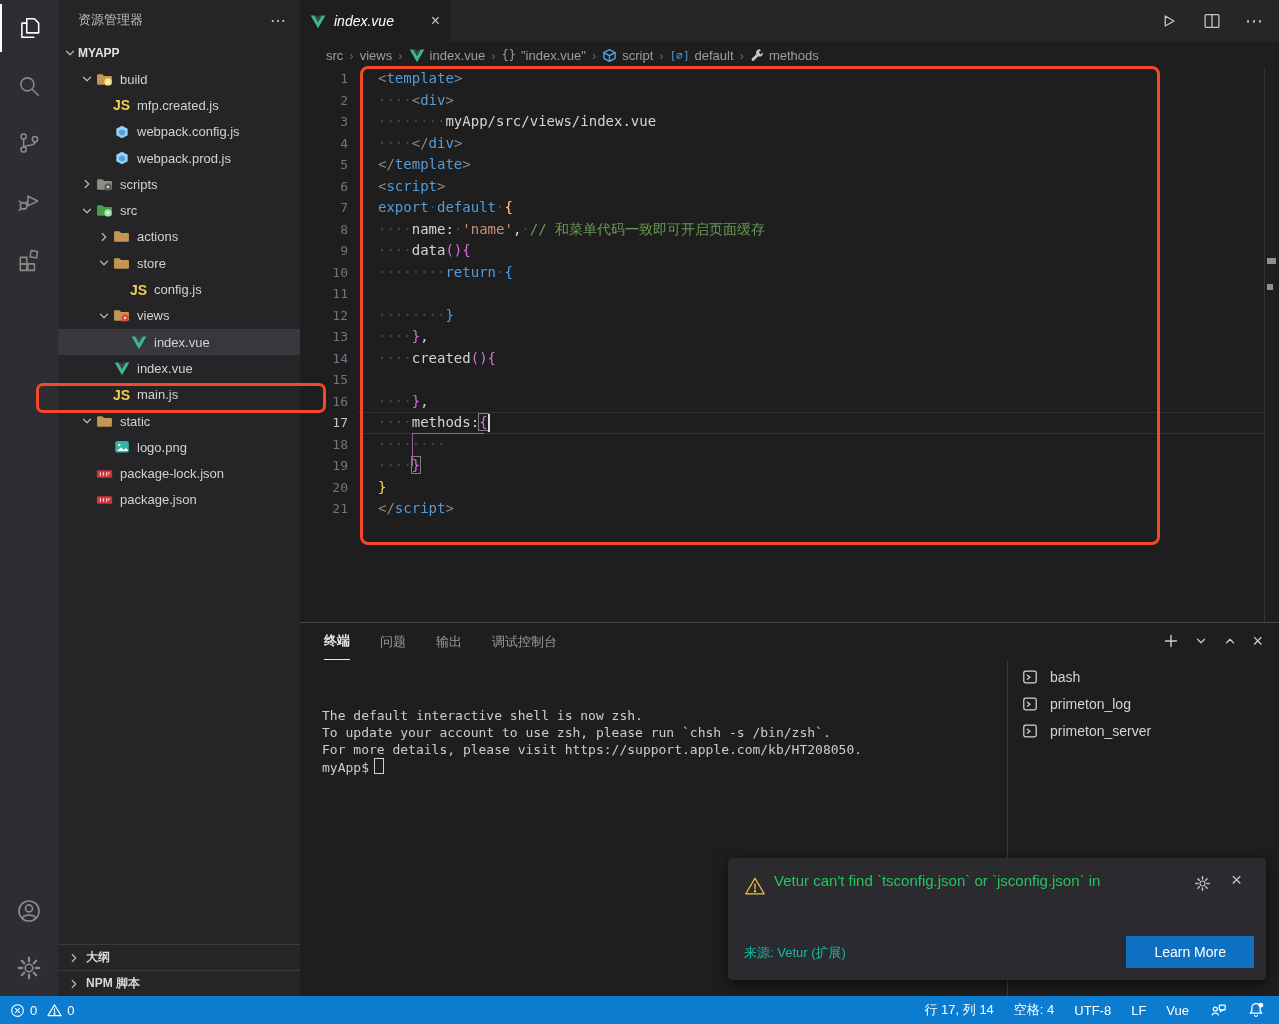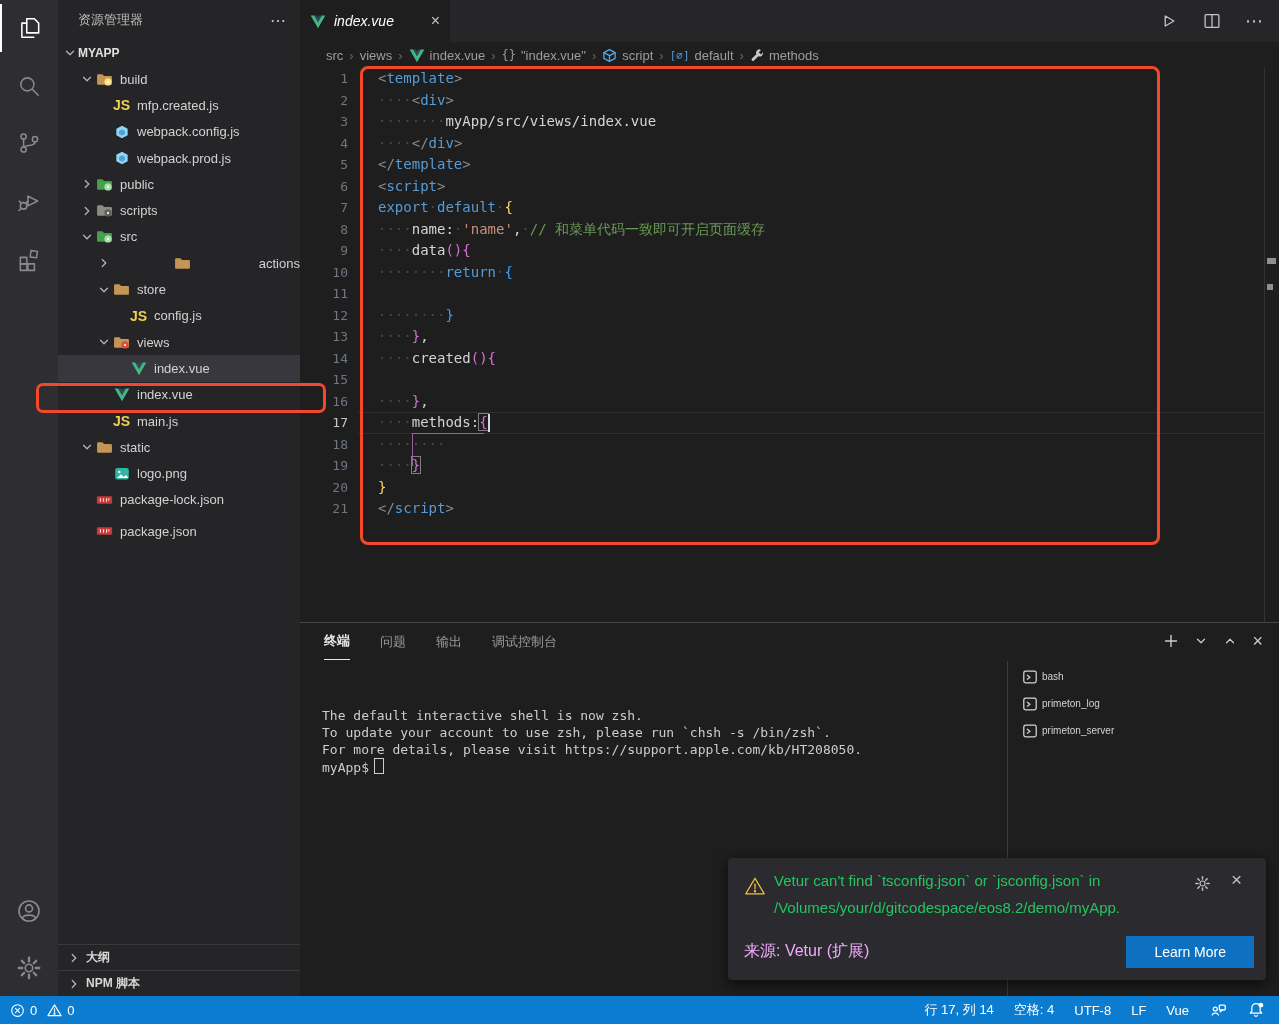--- a/index.html
+++ b/index.html
@@ -62,30 +62,30 @@
   .panel{position:absolute;left:300px;top:622px;width:979px;height:374px;border-top:1px solid #464646;background:#1e1e1e;box-sizing:border-box}
   .ptabs{display:flex;gap:30px;padding-left:24px;height:37px;align-items:stretch;font-size:13px}
   .ptab{color:#9a9a9a;display:flex;align-items:center;cursor:pointer;box-sizing:border-box}
   .ptab.active{color:#e7e7e7;border-bottom:1px solid #e7e7e7;font-weight:bold}
   .pacts{position:absolute;top:9px;right:16px;display:flex;gap:15px;align-items:center;color:#cccccc}
   .pacts .pa{cursor:pointer;display:flex;align-items:center}
   .term{position:absolute;left:22px;top:84px;font-family:"DejaVu Sans Mono",monospace;font-size:13px;line-height:17px;color:#cccccc;white-space:pre}
   .cursor-box{display:inline-block;width:8px;height:14px;border:1px solid #cccccc;vertical-align:-2px;margin-left:5px}
   .psep{position:absolute;left:707px;top:38px;bottom:0;width:1px;background:#3c3c3c}
   .tlist{position:absolute;left:716px;top:40px;right:4px}
-  .titem{height:27px;display:flex;align-items:center;gap:4px;padding-left:6px;font-size:10px;color:#d4d4d4;cursor:pointer}
+  .titem{height:27px;display:flex;align-items:center;gap:12px;padding-left:6px;font-size:14px;color:#d4d4d4;cursor:pointer}
 
   
   .toast{position:absolute;left:728px;top:858px;width:538px;height:122px;background:#2b2b2f;border-radius:4px;
          box-shadow:0 4px 14px rgba(0,0,0,.65);z-index:50}
   .toast .warn{position:absolute;left:16px;top:17px;color:#f5c342}
   .toast .msg{position:absolute;left:46px;top:9px;right:80px;font-size:15px;color:#22c55e;line-height:27px}
   .toast .tgear{position:absolute;right:54px;top:16px;color:#c0c0c0;cursor:pointer}
   .toast .tx{position:absolute;right:24px;top:11px;color:#c0c0c0;font-size:19px;cursor:pointer}
-  .toast .src{position:absolute;left:16px;bottom:18px;font-size:16px;color:#f0abfc}
+  .toast .src{position:absolute;left:16px;bottom:18px;font-size:13px;color:#14b8a6}
   .toast .btn{position:absolute;right:12px;bottom:12px;background:#0e70c0;color:#fff;font-size:14px;
               padding:8px 28px;border:none;cursor:pointer;font-family:inherit}
 
   
   .status{position:absolute;left:0;bottom:0;width:1279px;height:28px;background:#0b7cd0;color:#fff;
           display:flex;align-items:center;font-size:13px;z-index:60}
   .st-left{display:flex;align-items:center;gap:5px;padding-left:10px}
   .st-right{margin-left:auto;display:flex;align-items:center;gap:20px;padding-right:14px}
   .st-it{display:flex;align-items:center;gap:5px;cursor:pointer}
 </style>
@@ -202,66 +202,51 @@
       <div class="trow" style="padding-left: 38px;">
         <span class="sp16"></span>
         <span class="ticon">
           <svg viewBox="0 0 24 24" width="16" height="16">
             <path d="M12 2.5 L20.5 7.2 V16.8 L12 21.5 L3.5 16.8 V7.2 Z" fill="#8ed6fb"></path>
             <path d="M12 8 L16.5 10.5 V15 L12 17.5 L7.5 15 V10.5 Z" fill="#5a9fd4"></path>
           </svg>
         </span>
         <span class="tlabel">webpack.prod.js</span>
       </div>
+      <div class="trow" style="padding-left: 21px; text-align: right;">
+        <span class="chev">
+          <svg viewBox="0 0 16 16" width="14" height="14" fill="none" stroke="currentColor" stroke-width="1.4" stroke-linecap="round" stroke-linejoin="round">
+            <polyline points="6,4 10,8 6,12"></polyline>
+          </svg>
+        </span>
+        <span class="ticon">
+          <svg viewBox="0 0 16 14" width="17" height="15">
+            <path d="M1 3 Q1 2 2 2 H6 L7.6 3.8 H14 Q15 3.8 15 4.8 V11 Q15 12 14 12 H2 Q1 12 1 11 Z" fill="#8c8c85"></path>
+            <circle cx="11.3" cy="9.3" r="3.4" fill="#5f5f59"></circle>
+            <circle cx="11.3" cy="9.3" r="1.1" fill="rgba(255,255,255,.85)"></circle>
+          </svg>
+        </span>
+        <span class="tlabel">scripts</span>
+      </div>
       <div class="trow" style="padding-left: 21px;">
         <span class="chev">
           <svg viewBox="0 0 16 16" width="14" height="14" fill="none" stroke="currentColor" stroke-width="1.4" stroke-linecap="round" stroke-linejoin="round">
-            <polyline points="6,4 10,8 6,12"></polyline>
+            <polyline points="4,6 8,10 12,6"></polyline>
           </svg>
         </span>
         <span class="ticon">
           <svg viewBox="0 0 16 14" width="17" height="15">
             <path d="M1 3 Q1 2 2 2 H6 L7.6 3.8 H14 Q15 3.8 15 4.8 V11 Q15 12 14 12 H2 Q1 12 1 11 Z" fill="#45a049"></path>
             <circle cx="11.3" cy="9.3" r="3.4" fill="#a5e2a8"></circle>
             <circle cx="11.3" cy="9.3" r="1.1" fill="rgba(255,255,255,.85)"></circle>
           </svg>
         </span>
-        <span class="tlabel">public</span>
-      </div>
-      <div class="trow" style="padding-left: 21px; text-align: right;">
-        <span class="chev">
-          <svg viewBox="0 0 16 16" width="14" height="14" fill="none" stroke="currentColor" stroke-width="1.4" stroke-linecap="round" stroke-linejoin="round">
-            <polyline points="6,4 10,8 6,12"></polyline>
-          </svg>
-        </span>
-        <span class="ticon">
-          <svg viewBox="0 0 16 14" width="17" height="15">
-            <path d="M1 3 Q1 2 2 2 H6 L7.6 3.8 H14 Q15 3.8 15 4.8 V11 Q15 12 14 12 H2 Q1 12 1 11 Z" fill="#8c8c85"></path>
-            <circle cx="11.3" cy="9.3" r="3.4" fill="#5f5f59"></circle>
-            <circle cx="11.3" cy="9.3" r="1.1" fill="rgba(255,255,255,.85)"></circle>
-          </svg>
-        </span>
-        <span class="tlabel">scripts</span>
-      </div>
-      <div class="trow" style="padding-left: 21px;">
-        <span class="chev">
-          <svg viewBox="0 0 16 16" width="14" height="14" fill="none" stroke="currentColor" stroke-width="1.4" stroke-linecap="round" stroke-linejoin="round">
-            <polyline points="4,6 8,10 12,6"></polyline>
-          </svg>
-        </span>
-        <span class="ticon">
-          <svg viewBox="0 0 16 14" width="17" height="15">
-            <path d="M1 3 Q1 2 2 2 H6 L7.6 3.8 H14 Q15 3.8 15 4.8 V11 Q15 12 14 12 H2 Q1 12 1 11 Z" fill="#45a049"></path>
-            <circle cx="11.3" cy="9.3" r="3.4" fill="#a5e2a8"></circle>
-            <circle cx="11.3" cy="9.3" r="1.1" fill="rgba(255,255,255,.85)"></circle>
-          </svg>
-        </span>
         <span class="tlabel">src</span>
       </div>
-      <div class="trow" style="padding-left: 38px; justify-content: space-between;">
+      <div class="trow" style="padding-left: 38px;">
         <span class="chev">
           <svg viewBox="0 0 16 16" width="14" height="14" fill="none" stroke="currentColor" stroke-width="1.4" stroke-linecap="round" stroke-linejoin="round">
             <polyline points="6,4 10,8 6,12"></polyline>
           </svg>
         </span>
         <span class="ticon">
           <svg viewBox="0 0 16 14" width="17" height="15">
             <path d="M1 3 Q1 2 2 2 H6 L7.6 3.8 H14 Q15 3.8 15 4.8 V11 Q15 12 14 12 H2 Q1 12 1 11 Z" fill="#c49554"></path>
           </svg>
         </span>
@@ -356,21 +341,21 @@
       <div class="trow" style="padding-left: 21px;">
         <span class="sp16"></span>
         <span class="ticon">
           <svg viewBox="0 0 20 14" width="17" height="12">
             <rect x="1" y="2.5" width="18" height="9" rx="1.5" fill="#cb3837"></rect>
             <path d="M5.2 5 v4 M8.8 5 v4 M12.4 5 v4 M15 5 v2.5" stroke="#f7d4d4" stroke-width="1.4"></path>
           </svg>
         </span>
         <span class="tlabel">package-lock.json</span>
       </div>
-      <div class="trow" style="padding-left: 21px; align-items: flex-end;">
+      <div class="trow" style="padding-left: 21px;">
         <span class="sp16"></span>
         <span class="ticon">
           <svg viewBox="0 0 20 14" width="17" height="12">
             <rect x="1" y="2.5" width="18" height="9" rx="1.5" fill="#cb3837"></rect>
             <path d="M5.2 5 v4 M8.8 5 v4 M12.4 5 v4 M15 5 v2.5" stroke="#f7d4d4" stroke-width="1.4"></path>
           </svg>
         </span>
         <span class="tlabel">package.json</span>
       </div>
     </div>
@@ -568,21 +553,20 @@
 <div class="toast">
   <span class="warn" id="toastWarn">
       <svg viewBox="0 0 24 24" width="22" height="22" fill="none" stroke="currentColor" stroke-width="1.4" stroke-linecap="round" stroke-linejoin="round">
         <path d="M12 3.5 L22 20.5 H2 Z"></path>
         <line x1="12" y1="10" x2="12" y2="15"></line>
         <circle cx="12" cy="17.6" r="0.6" fill="currentColor"></circle>
       </svg>
     </span>
   <div class="msg">
     <span>Vetur can't find `tsconfig.json` or `jsconfig.json` in</span><br>
-    <span>/Volumes/your/d/gitcodespace/eos8.2/demo/myApp.</span>
   </div>
   <span class="tgear" id="toastGear">
       <svg viewBox="0 0 24 24" width="19" height="19" fill="none" stroke="currentColor" stroke-width="1.4" stroke-linecap="round" stroke-linejoin="round">
         <circle cx="12" cy="12" r="3.1"></circle>
         <g stroke-width="1.9">
           <line x1="12" y1="3.6" x2="12" y2="6.4"></line>
           <line x1="12" y1="17.6" x2="12" y2="20.4"></line>
           <line x1="3.6" y1="12" x2="6.4" y2="12"></line>
           <line x1="17.6" y1="12" x2="20.4" y2="12"></line>
           <line x1="6.1" y1="6.1" x2="8" y2="8"></line>

